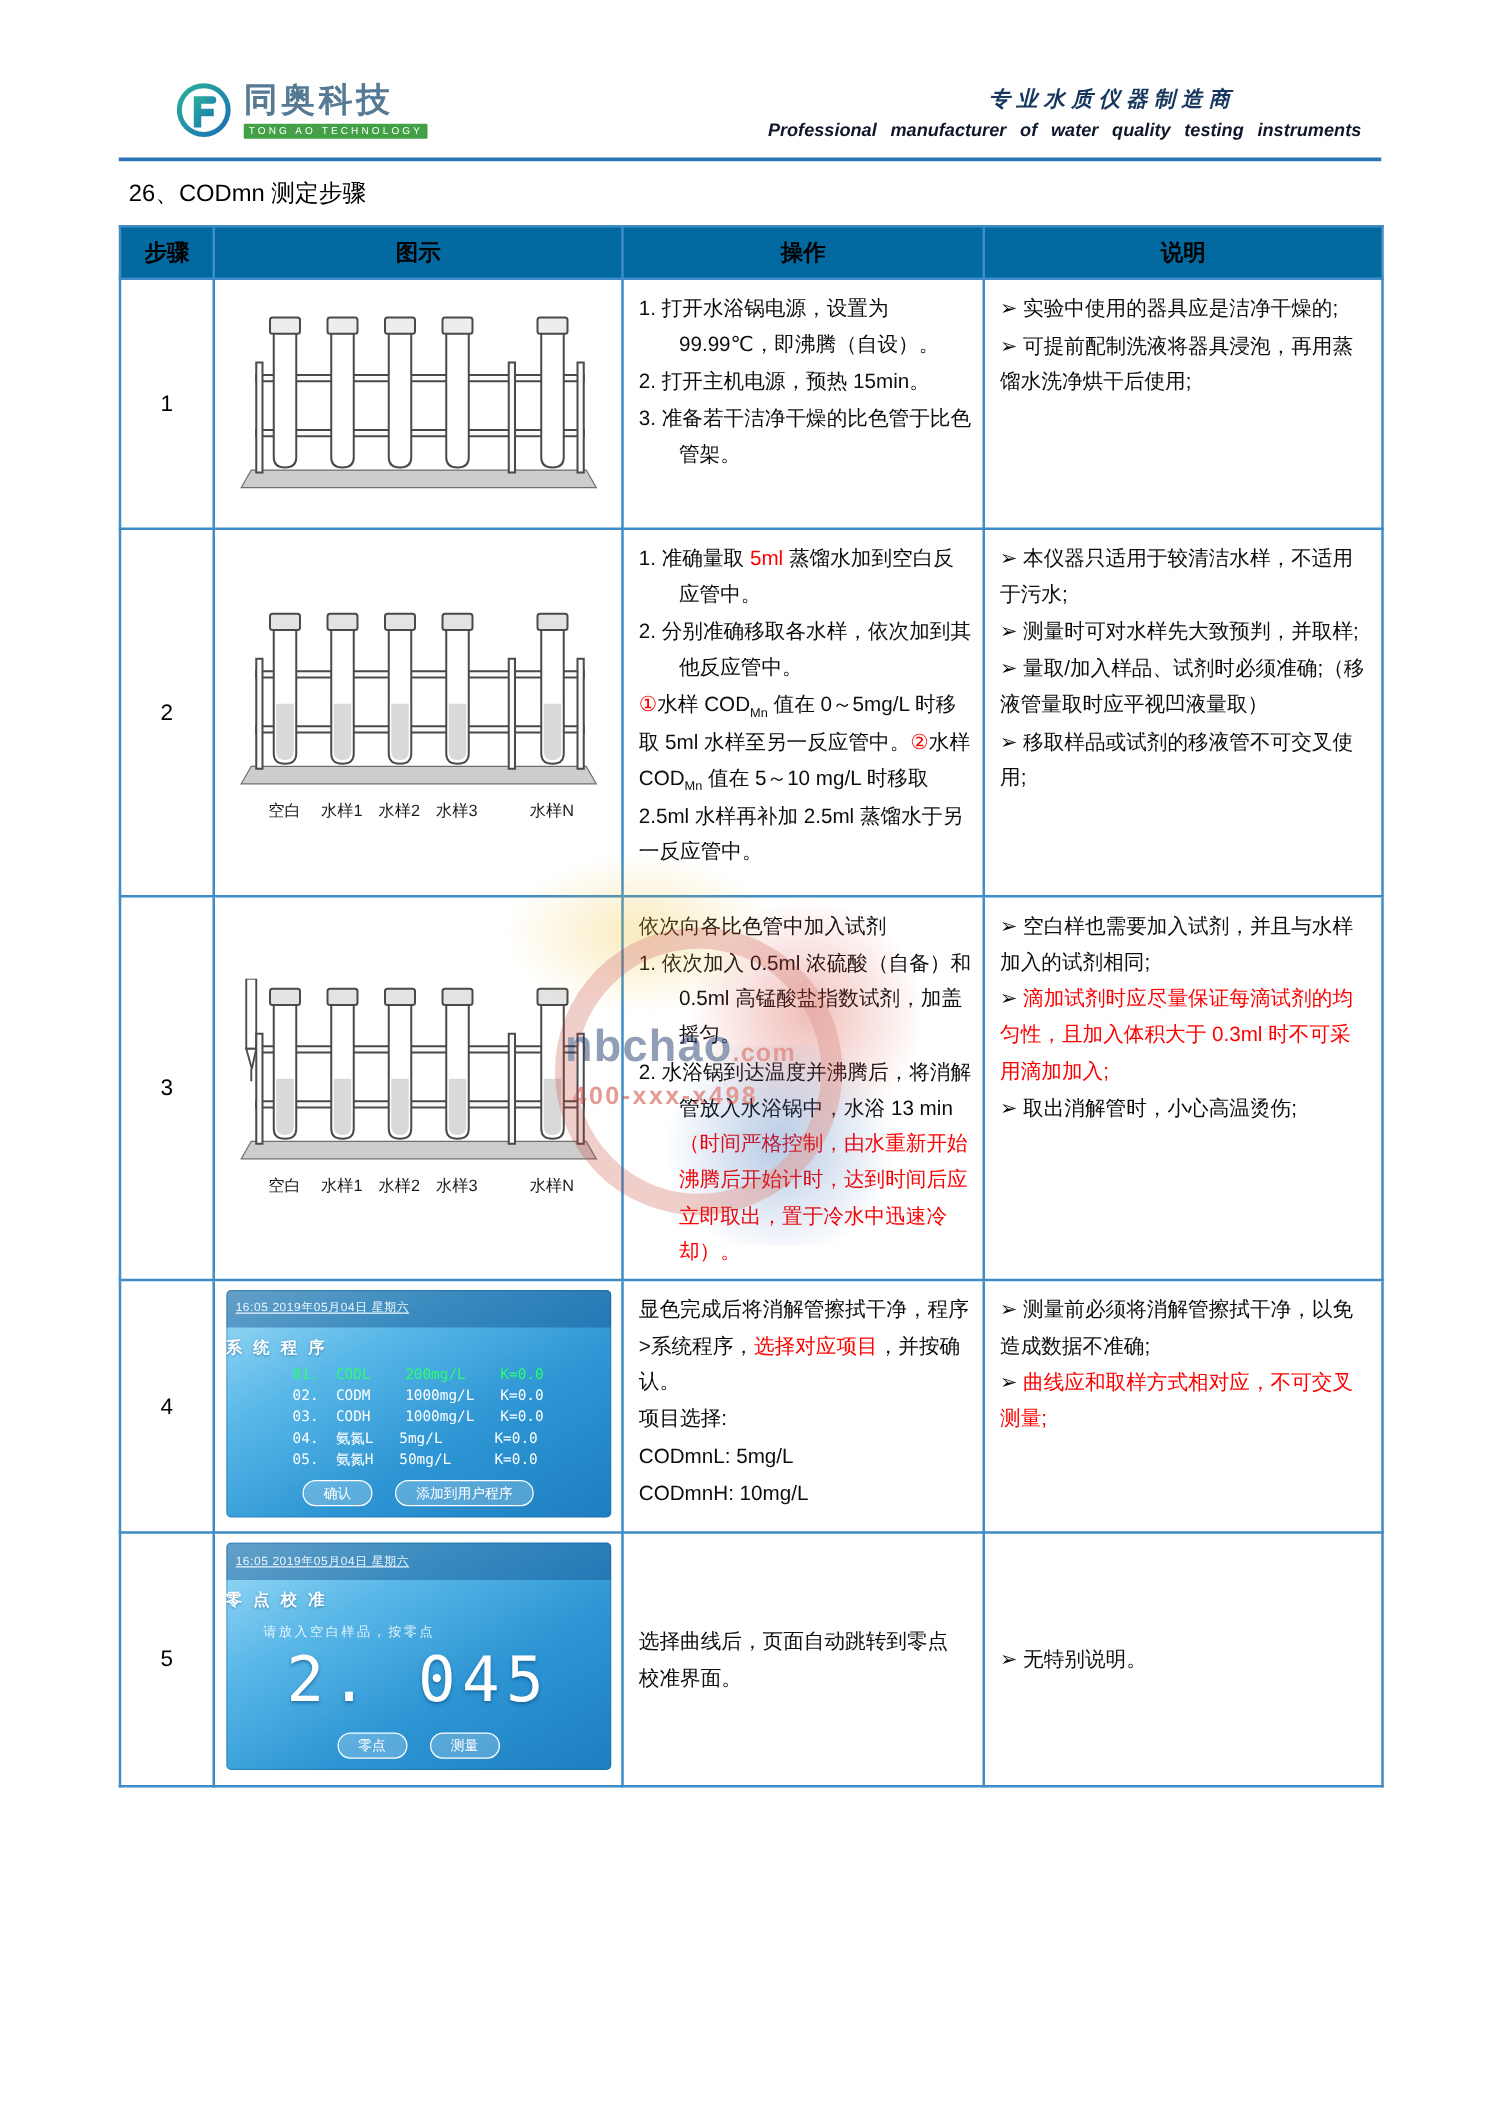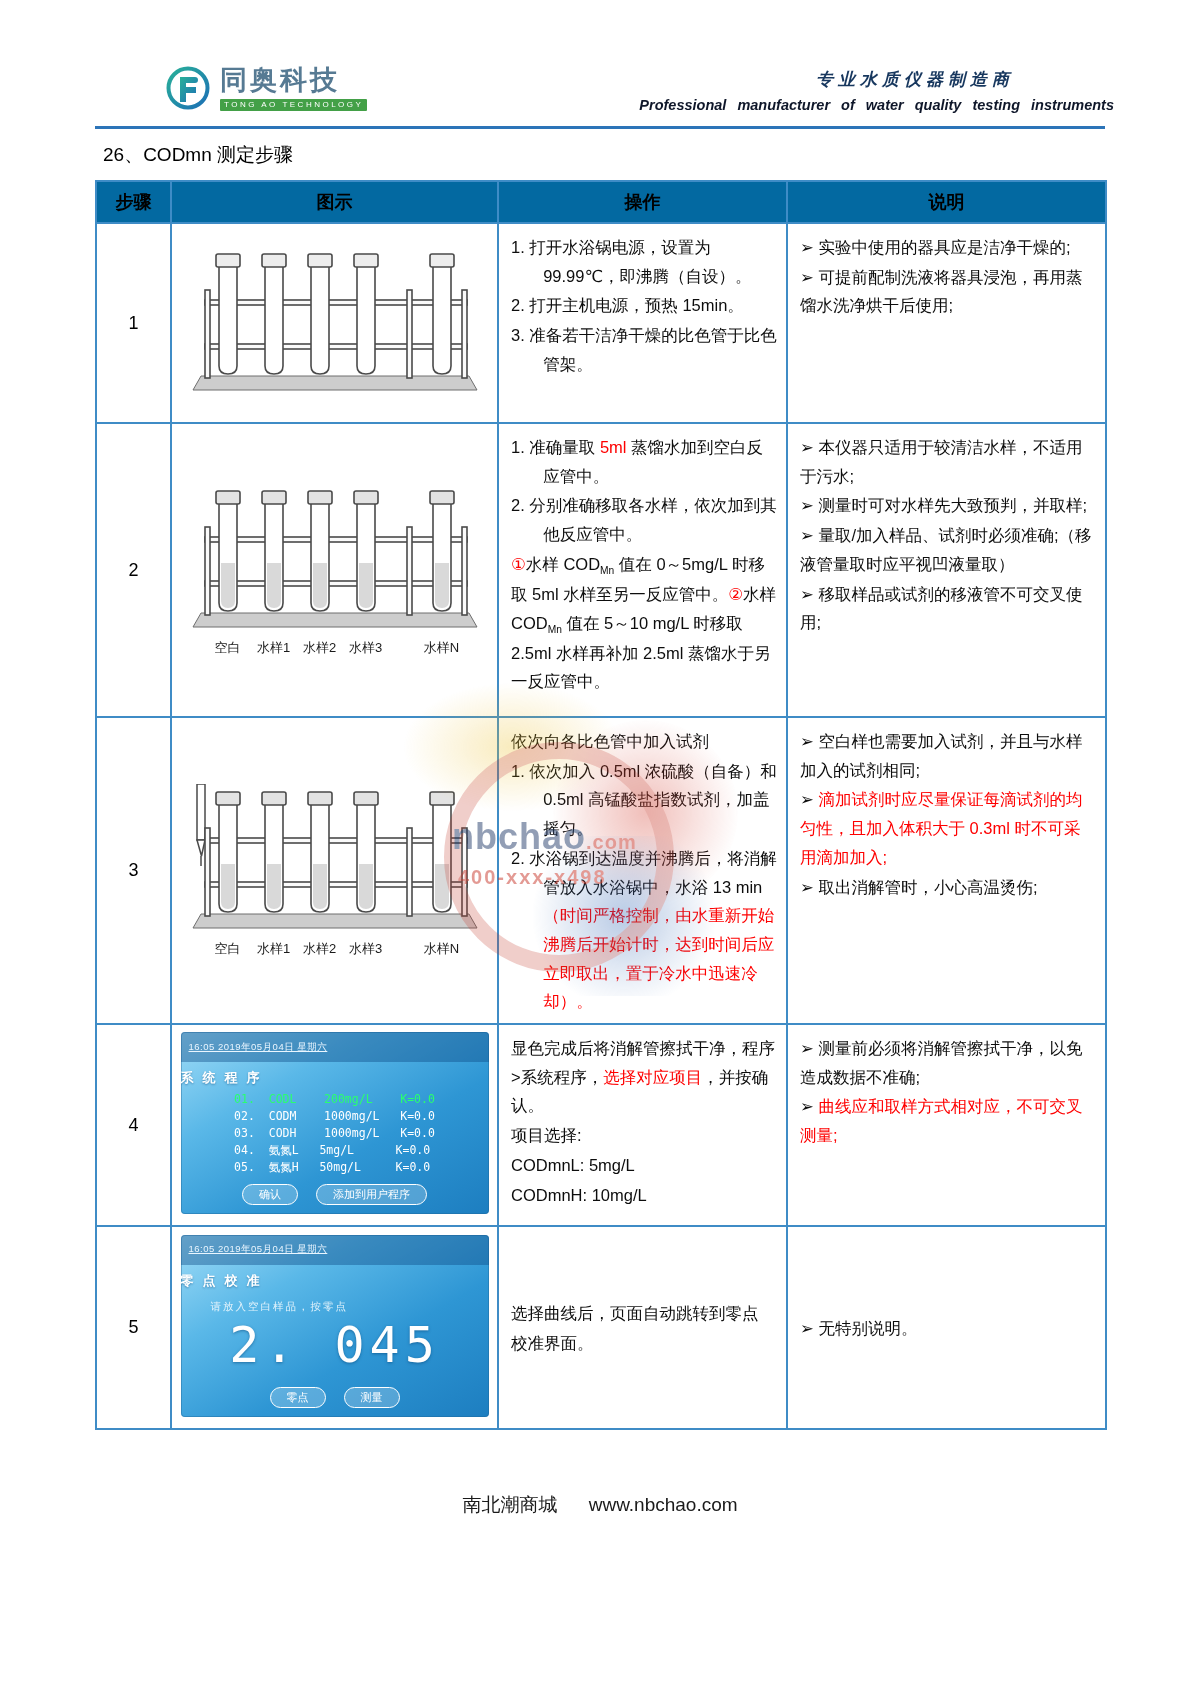--- a/index.html
+++ b/index.html
@@ -1,20 +1,20 @@
 <!DOCTYPE html>
 <html><head>
 <meta charset="utf-8">
 <style>
   html,body{margin:0;padding:0;}
   body{width:1200px;height:1697px;background:#ffffff;font-family:"Liberation Sans","DejaVu Sans",sans-serif;color:#111;}
   .page{position:relative;width:1200px;height:1697px;overflow:hidden;background:#fff;}
 
   
-  .header{position:absolute;top:66px;left:104px;width:1010px;display:flex;justify-content:space-between;align-items:flex-start;}
+  .header{position:absolute;top:66px;left:79px;width:1010px;display:flex;justify-content:space-between;align-items:flex-start;}
   .logo{display:flex;gap:10px;align-items:center;margin-left:62px;}
   .brand{display:flex;flex-direction:column;}
   .brand-cn{font-size:27px;font-weight:bold;color:#567a93;letter-spacing:3px;line-height:1.1;}
   .brand-en{background:#43a047;color:#fff;font-size:8px;letter-spacing:2.5px;padding:1.5px 4px;margin-top:3px;text-align:center;border-radius:1px;}
   .taglines{text-align:right;padding-top:2px;}
   .tag-cn{color:#17375e;font-weight:bold;font-style:italic;font-size:17px;letter-spacing:5px;margin-right:100px;}
   .tag-en{color:#0f172a;font-weight:bold;font-style:italic;font-size:14.5px;word-spacing:7px;margin-top:6px;}
   .divider{position:absolute;top:126px;left:95px;width:1010px;border-top:3px solid #2c74b8;}
 
   .page-title{position:absolute;top:142px;left:103px;font-size:19px;font-weight:normal;color:#000;}
@@ -333,18 +333,14 @@
 
   <div class="watermark">
     <div class="wm-yellow"></div>
     <div class="wm-red"></div>
     <div class="wm-blue"></div>
     <div class="wm-ring"></div>
     <div class="wm-site"><span>nbchao</span><span class="wm-tld">.com</span></div>
     <div class="wm-phone">400-xxx-x498</div>
   </div>
 
-  <div class="footer">
-    <span class="shop">南北潮商城</span>
-    <span>www.nbchao.com</span>
-  </div>
 
 </div>
 
 </body></html>

